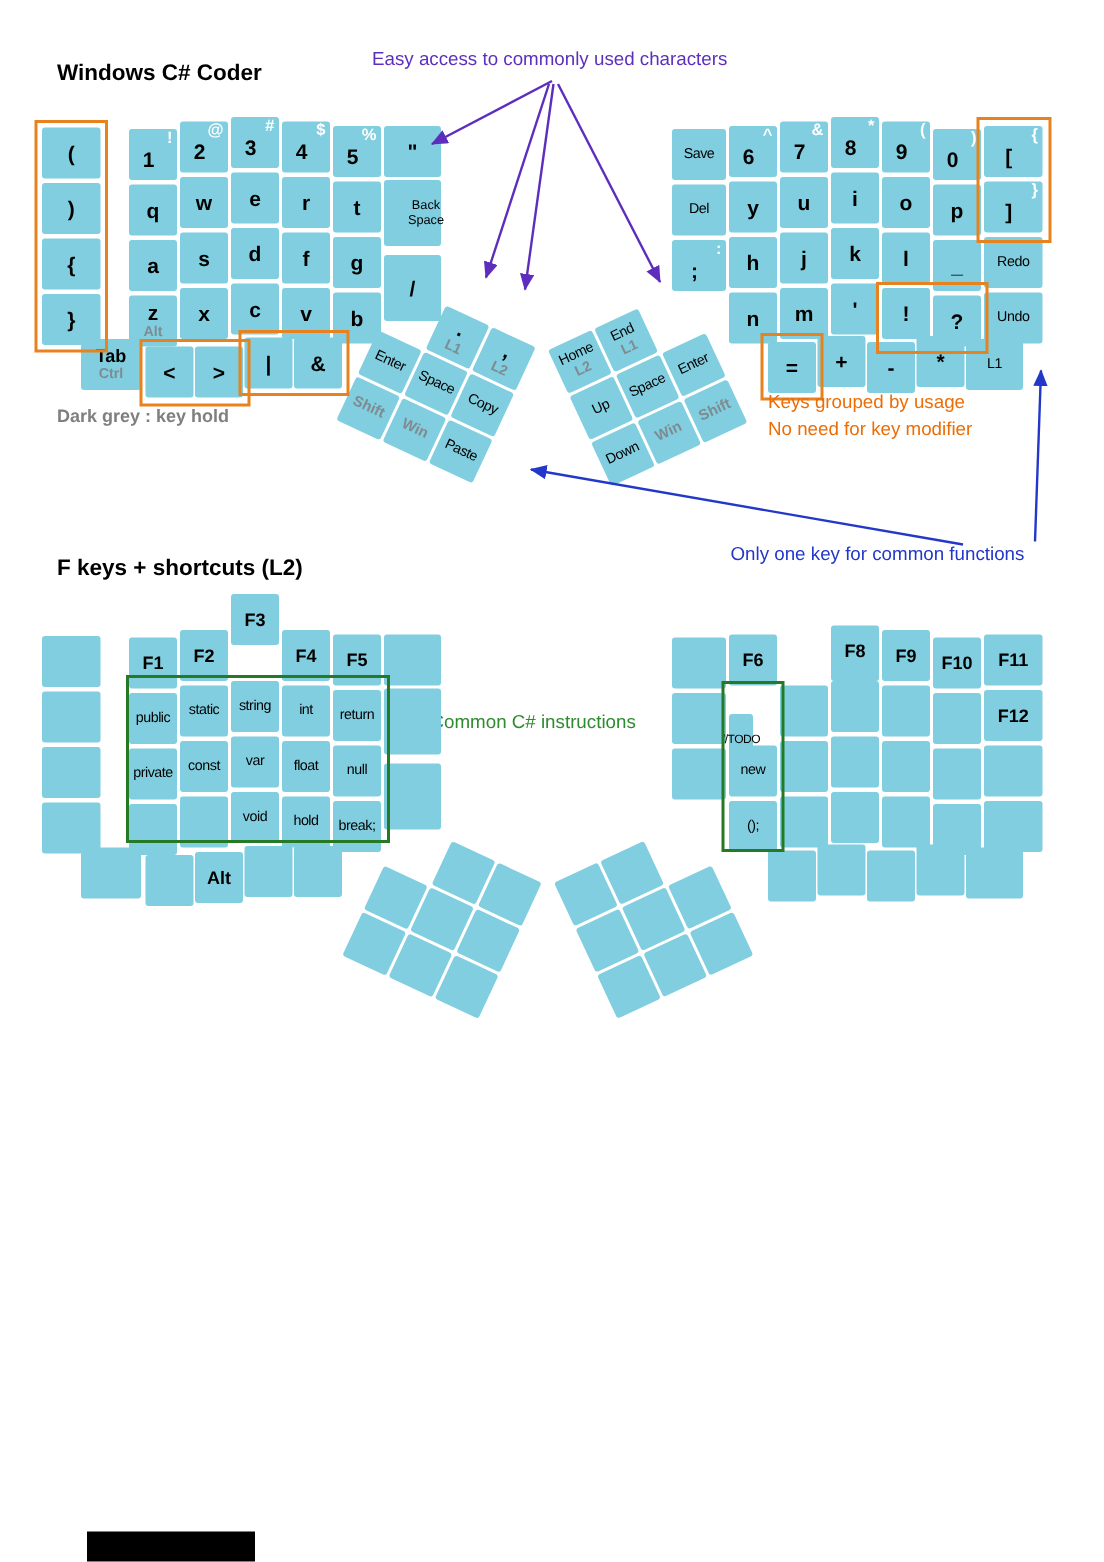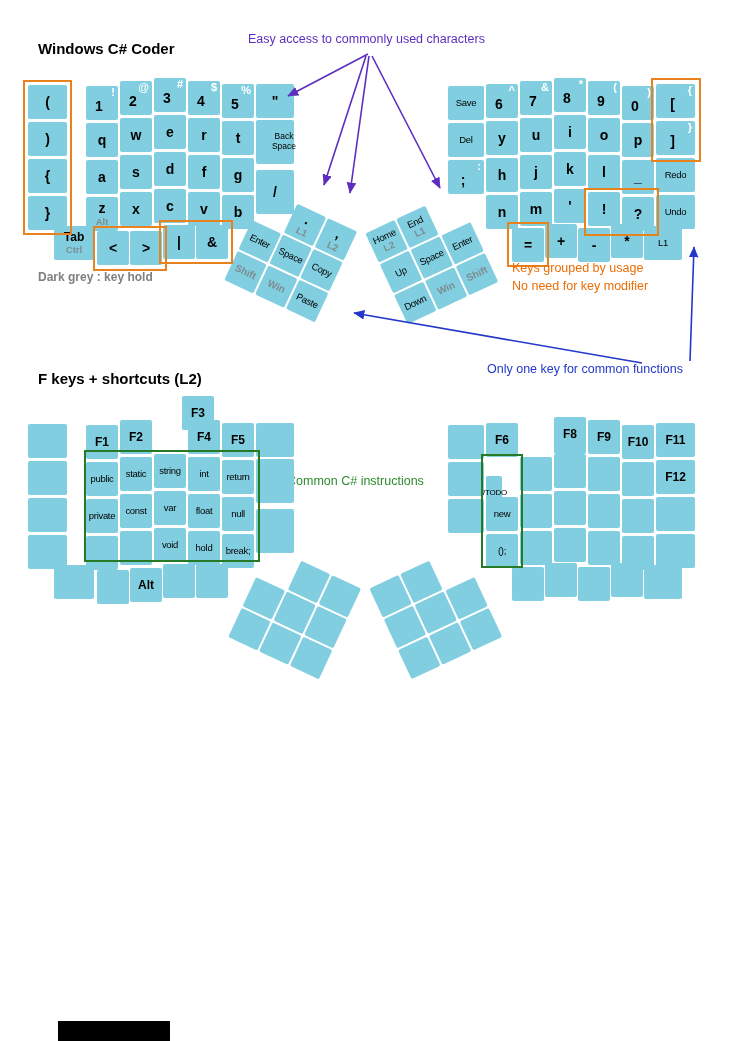--- a/index.html
+++ b/index.html
@@ -342,21 +342,21 @@
       <div class="key fkey" style="left: 120px; top: 420px; width: 32px; height: 34px;">
         <span class="main">F2</span>
       </div>
       <div class="key word" style="left: 120px; top: 457px; width: 32px; height: 34px;">
         <span class="main">static</span>
       </div>
       <div class="key word" style="left: 120px; top: 494px; width: 32px; height: 34px;">
         <span class="main">const</span>
       </div>
       <div class="key" style="left: 120px; top: 531px; width: 32px; height: 34px;"></div>
-      <div class="key fkey" style="left: 154px; top: 396px; width: 32px; height: 34px; margin-left: 28px;">
+      <div class="key fkey" style="left: 154px; top: 396px; width: 32px; height: 34px;">
         <span class="main">F3</span>
       </div>
       <div class="key word" style="left: 154px; top: 454px; width: 32px; height: 34px;">
         <span class="main">string</span>
       </div>
       <div class="key word" style="left: 154px; top: 491px; width: 32px; height: 34px;">
         <span class="main">var</span>
       </div>
       <div class="key word" style="left: 154px; top: 528px; width: 32px; height: 34px;">
         <span class="main">void</span>

